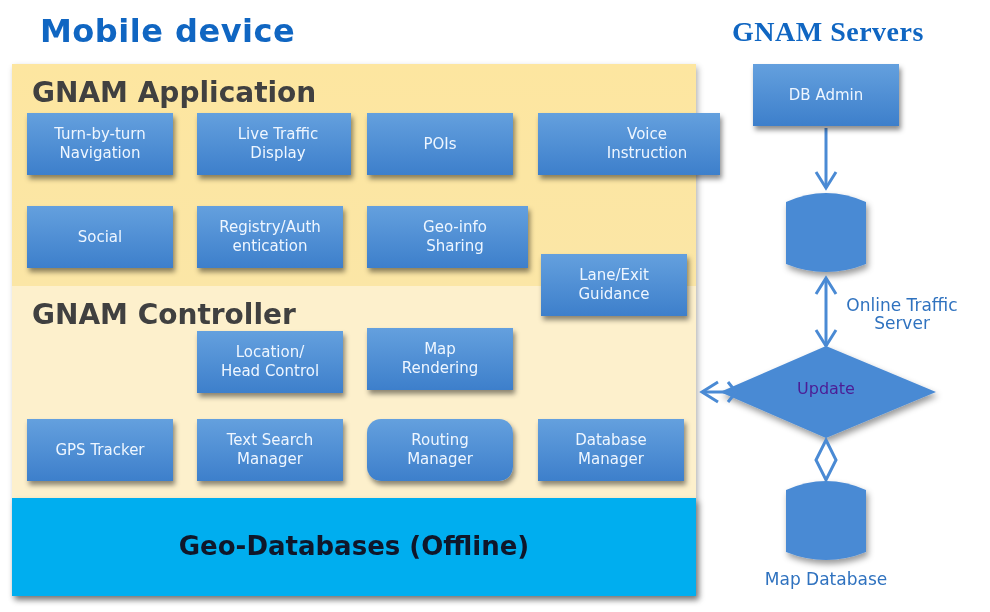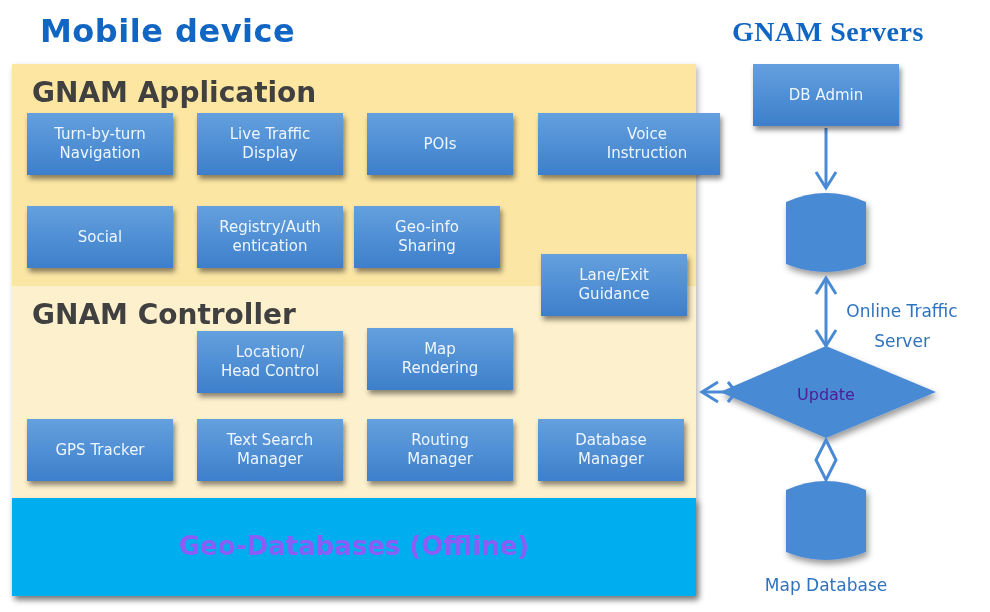--- a/index.html
+++ b/index.html
@@ -13,62 +13,62 @@
   #ctrl-panel { top:286px; height:212px; background:#fdf0cc; }
   #db-panel { top:498px; height:98px; background:#00aeef; box-shadow:3px 4px 6px rgba(0,0,0,0.35); }
   .mobile-frame { position:absolute; left:12px; top:64px; width:684px; height:532px; box-shadow:2px 3px 6px rgba(0,0,0,0.3); }
   .section-title { position:absolute; left:32px; font-weight:bold; color:#404040; font-size:28px; }
   #app-title { top:76px; }
   #ctrl-title { top:298px; }
   .box { position:absolute; width:146px; height:62px; color:#eef6ff; font-size:15px; text-align:center;
          display:flex; align-items:center; justify-content:center; line-height:19px;
          background:linear-gradient(#64a0de,#3d7fcb); box-shadow:2px 4px 5px rgba(0,0,0,0.45); white-space:pre-line; }
   #geo-label { position:absolute; left:12px; top:498px; width:684px; height:96px; display:flex; align-items:center;
-               justify-content:center; color:#8b5cf6; font-weight:bold; font-size:26px; }
+               justify-content:center; color:#0f172a; font-weight:bold; font-size:26px; }
   #server-svg { position:absolute; left:690px; top:56px; }
-  .srv-text { position:absolute; color:#2f72bf; font-size:17px; text-align:center; line-height:30px; white-space:pre-line; }
+  .srv-text { position:absolute; color:#2f72bf; font-size:17px; text-align:center; line-height:18px; white-space:pre-line; }
   #db-admin { left:753px; top:64px; width:146px; height:62px; }
 </style>
 </head>
 <body>
 
 <div class="title" id="mobile-title">Mobile device</div>
 <div class="title" id="servers-title">GNAM Servers</div>
 
 <div class="mobile-frame"></div>
 <div class="panel" id="app-panel"></div>
 <div class="panel" id="ctrl-panel"></div>
 <div class="panel" id="db-panel"></div>
 
 <div class="section-title" id="app-title">GNAM Application</div>
 <div class="section-title" id="ctrl-title">GNAM Controller</div>
 
 <div class="box" style="left:27px;top:113px;">Turn-by-turn
 Navigation</div>
-<div class="box" style="left:197px;top:113px;">Live Traffic
+<div class="box" style="left:197px;top:113px;padding-left:8px;">Live Traffic
 Display</div>
 <div class="box" style="left:367px;top:113px;">POIs</div>
 <div class="box" style="left:538px;top:113px;padding-left:36px;">Voice
 Instruction</div>
 <div class="box" style="left:27px;top:206px;">Social</div>
 <div class="box" style="left:197px;top:206px;">Registry/Auth
 entication</div>
-<div class="box" style="left:354px;top:206px;">Geo-info
+<div class="box" style="left:367px;top:206px;padding-left:15px;">Geo-info
 Sharing</div>
 <div class="box" style="left:541px;top:206px;margin-top:48px;">Lane/Exit
 Guidance</div>
 
 <div class="box" style="left:197px;top:331px;">Location/
 Head Control</div>
 <div class="box" style="left:367px;top:328px;">Map
 Rendering</div>
 <div class="box" style="left:27px;top:419px;">GPS Tracker</div>
 <div class="box" style="left:197px;top:419px;">Text Search
 Manager</div>
-<div class="box" style="left:367px;top:419px;">Routing
+<div class="box" style="left:367px;top:419px;border-radius:14px;">Routing
 Manager</div>
 <div class="box" style="left:538px;top:419px;">Database
 Manager</div>
 
 <div id="geo-label">Geo-Databases (Offline)</div>
 
 <svg id="server-svg" width="300" height="556" viewBox="0 0 300 556">
   <defs>
     <filter id="sh" x="-20%" y="-20%" width="150%" height="150%">
       <feDropShadow dx="2" dy="4" stdDeviation="3" flood-color="#000" flood-opacity="0.4"></feDropShadow>

